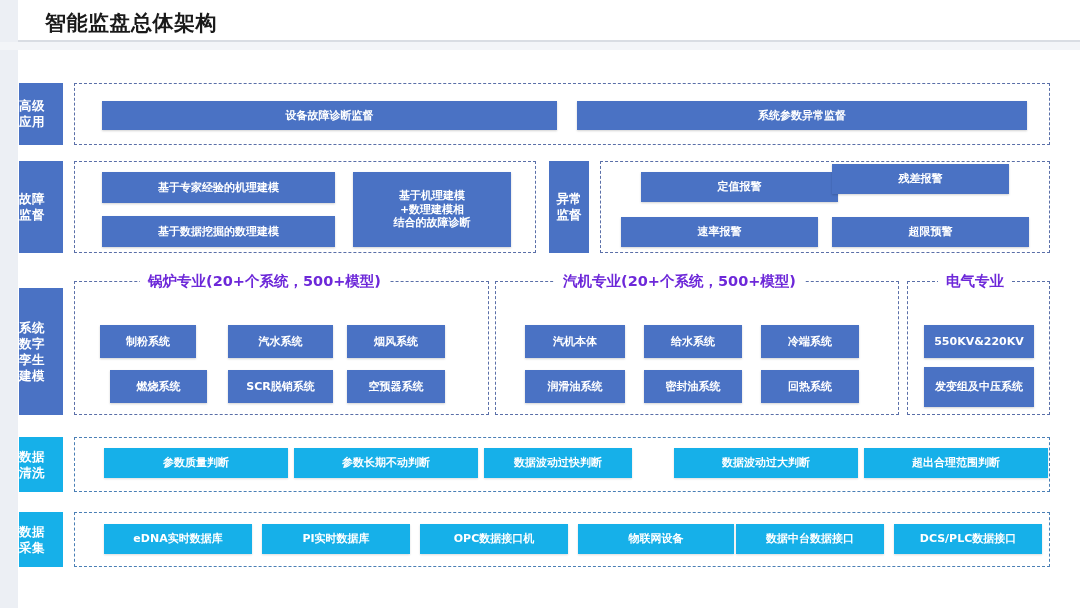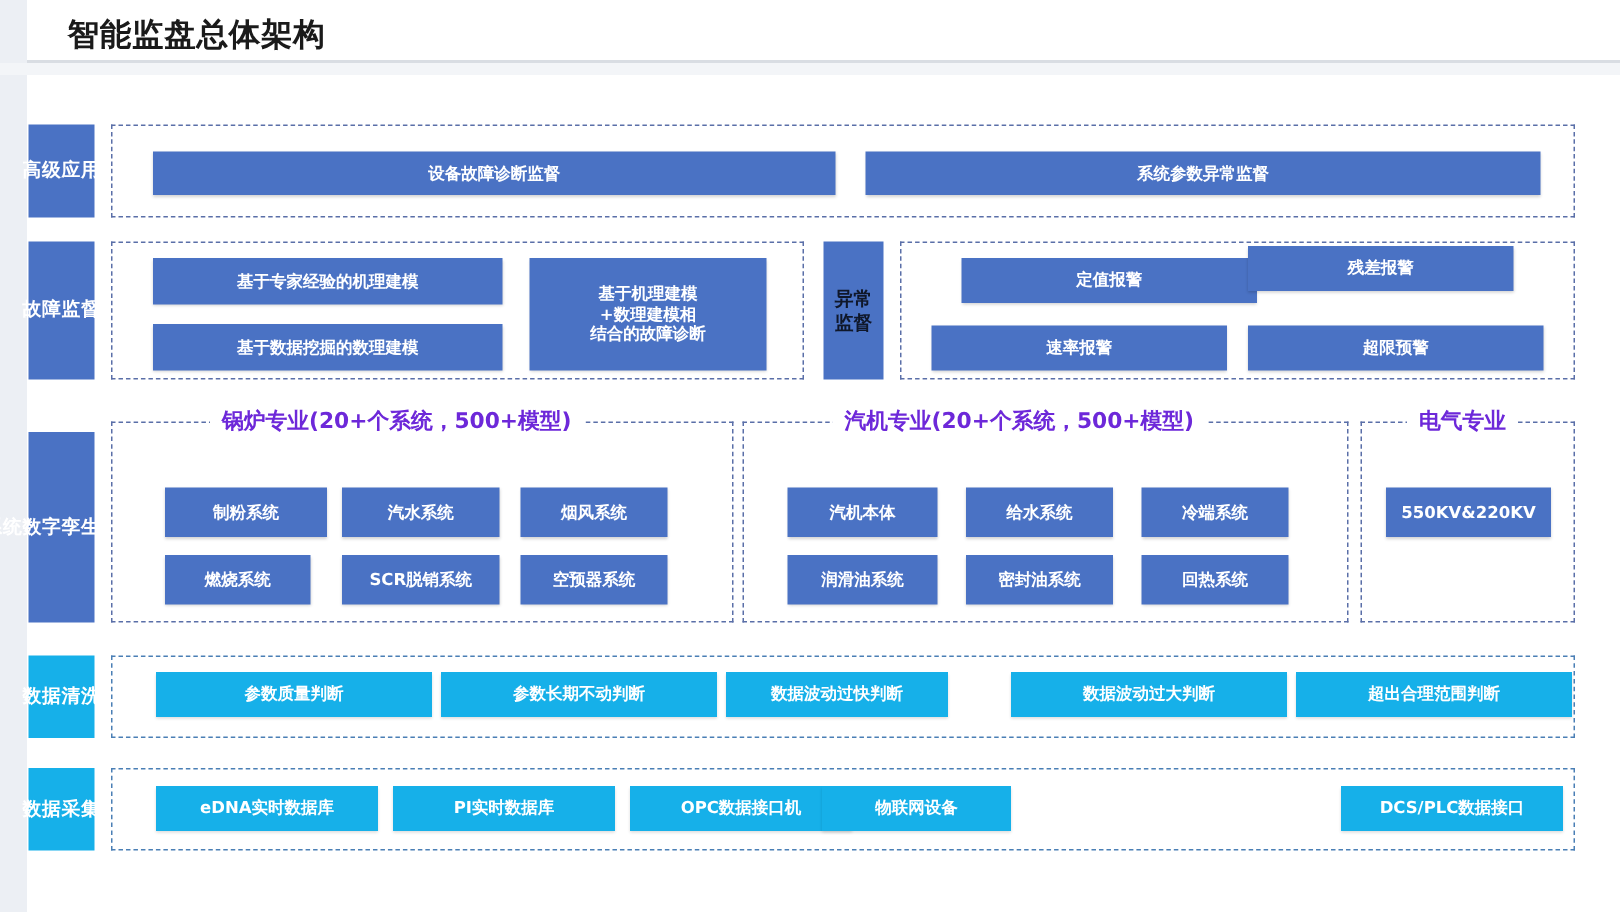--- a/index.html
+++ b/index.html
@@ -35,26 +35,25 @@
   .below-band {
     position: absolute; left: 0; top: 42px; width: 1080px; height: 8px;
     background: #f3f5f8;
   }
 
   
   .stage-tag {
     position: absolute;
     background: #4a72c4;
     color: #ffffff;
-    display: flex; 
-    align-items: center; justify-content: center;
+    display: flex; flex-direction: column;
+    justify-content: center;
     font-size: 12.5px; font-weight: bold;
     line-height: 1.28;
     letter-spacing: 0.5px;
-    font-family: Liberation Mono, monospace;
   }
   .stage-tag.cyan { background: #16b0e9; }
   .stage-tag span { display: block; white-space: nowrap; }
 
   
   .dashed {
     position: absolute;
     border: 1.6px dashed #5a6fa8;
     background: #ffffff;
   }
@@ -82,21 +81,21 @@
     background: #ffffff;
     font-size: 14.5px; font-weight: bold; color: #6d28d9;
     padding: 0 8px;
     white-space: nowrap;
     z-index: 5;
     line-height: 18px;
   }
 
   .vtag {
     position: absolute;
-    background: #4a72c4; color: #0f172a;
+    background: #4a72c4; color: #ffffff;
     display: flex; flex-direction: column;
     align-items: center; justify-content: center;
     font-size: 12.5px; font-weight: bold; line-height: 1.3;
   }
 </style>
 </head>
 <body>
 
 <div id="page">
 
@@ -165,21 +164,21 @@
   <div class="stage-tag" style="left:19px; top:288px; width:44px; height:127px;">
     <span>系统</span>
     <span>数字</span>
     <span>孪生</span>
     <span>建模</span>
   </div>
 
   <div class="dashed" style="left:74px; top:281px; width:415px; height:134px;"></div>
   <div class="group-title" style="left:140px; top:272px;">锅炉专业(20+个系统，500+模型)</div>
 
-  <div class="chip" style="left:110px; top:325px; width:108px; height:33px;">
+  <div class="chip" style="left:100px; top:325px; width:96px; height:33px;">
     <span>制粉系统</span>
   </div>
   <div class="chip" style="left:228px; top:325px; width:105px; height:33px;">
     <span>汽水系统</span>
   </div>
   <div class="chip" style="left:347px; top:325px; width:98px; height:33px;">
     <span>烟风系统</span>
   </div>
   <div class="chip" style="left:110px; top:370px; width:97px; height:33px;">
     <span>燃烧系统</span>
@@ -211,20 +210,23 @@
   </div>
   <div class="chip" style="left:761px; top:370px; width:98px; height:33px;">
     <span>回热系统</span>
   </div>
 
   <div class="dashed" style="left:907px; top:281px; width:143px; height:134px;"></div>
   <div class="group-title" style="left:938px; top:272px;">电气专业</div>
 
   <div class="chip" style="left:924px; top:325px; width:110px; height:33px;">
     <span>550KV&amp;220KV</span>
+  </div>
+  <div class="chip" style="left:924px; top:367px; width:110px; height:40px;">
+    <span class="ml">发变组及中压系统</span>
   </div>
 
   <div class="stage-tag cyan" style="left:19px; top:437px; width:44px; height:55px;">
     <span>数据</span>
     <span>清洗</span>
   </div>
 
   <div class="dashed cyan-b" style="left:74px; top:437px; width:976px; height:55px;"></div>
 
   <div class="chip cyan" style="left:104px; top:448px; width:184px; height:30px;">
@@ -252,20 +254,23 @@
 
   <div class="chip cyan" style="left:104px; top:524px; width:148px; height:30px;">
     <span>eDNA实时数据库</span>
   </div>
   <div class="chip cyan" style="left:262px; top:524px; width:148px; height:30px;">
     <span>PI实时数据库</span>
   </div>
   <div class="chip cyan" style="left:420px; top:524px; width:148px; height:30px;">
     <span>OPC数据接口机</span>
   </div>
-  <div class="chip cyan" style="left:548px; top:524px; width:126px; height:30px;justify-content:center;">
+  <div class="chip cyan" style="left:578px; top:524px; width:156px; height:30px;justify-content:center;">
     <span>物联网设备</span>
+  </div>
+  <div class="chip cyan" style="left:736px; top:524px; width:148px; height:30px;">
+    <span>数据中台数据接口</span>
   </div>
   <div class="chip cyan" style="left:894px; top:524px; width:148px; height:30px;">
     <span>DCS/PLC数据接口</span>
   </div>
 
 </div>
 
 </body></html>

